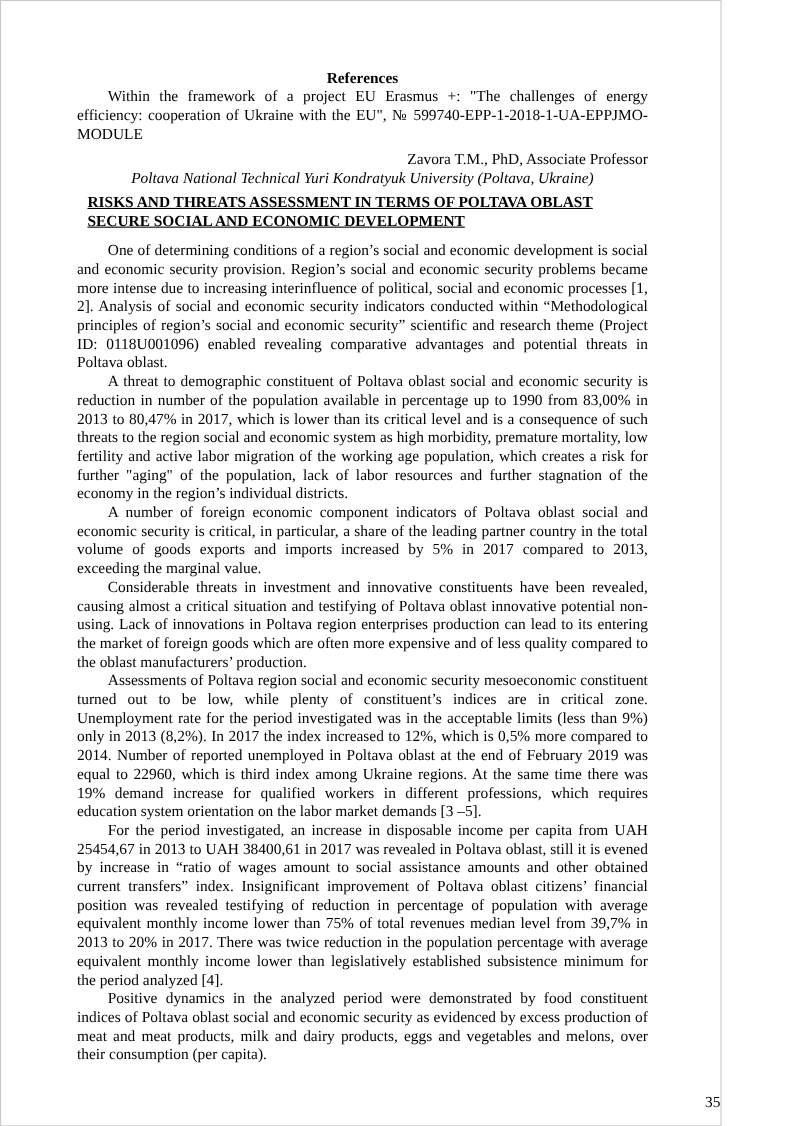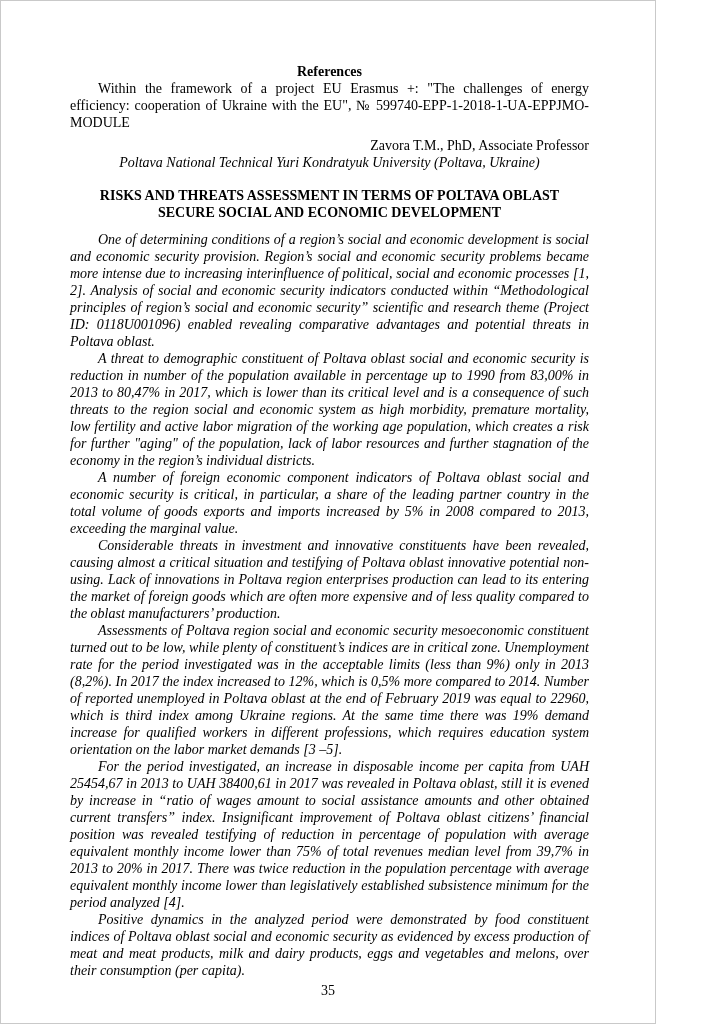--- a/index.html
+++ b/index.html
@@ -37,44 +37,43 @@
     margin-top: 6px;
     text-align: right;
   }
 
   .affiliation {
     text-align: center;
     font-style: italic;
   }
 
   .title {
-    margin: 16px auto 0 auto;
+    margin: 5px auto 0 auto;
     max-width: 500px;
-    text-align: center;
     font-weight: bold;
     font-size: 14px;
     line-height: 17px;
+    text-decoration: underline;
   }
 
   .body-text {
     margin-top: 10px;
   }
 
   .body-text p {
     text-align: justify;
     text-indent: 28px;
-    font-style: italic;
   }
 
   .page-number {
     position: absolute;
-    bottom: 24px;
+    bottom: 12px;
     left: 0;
     width: 100%;
-    text-align: center;
+    text-align: right;
   }
 </style>
 </head>
 <body>
 
 <div class="page">
 
   <div class="refs-section">
     <div class="refs-heading">References</div>
     <p class="ref">Within the framework of a project EU Erasmus +: "The challenges of energy efficiency: cooperation of Ukraine with the EU", № 599740-EPP-1-2018-1-UA-EPPJMO-MODULE</p>
@@ -82,21 +81,21 @@
 
 
   <div class="author">Zavora T.M., PhD, Associate Professor</div>
   <div class="affiliation">Poltava National Technical Yuri Kondratyuk University (Poltava, Ukraine)</div>
 
   <h1 class="title">RISKS AND THREATS ASSESSMENT IN TERMS OF POLTAVA OBLAST SECURE SOCIAL AND ECONOMIC DEVELOPMENT</h1>
 
   <div class="body-text">
     <p>One of determining conditions of a region’s social and economic development is social and economic security provision. Region’s social and economic security problems became more intense due to increasing interinfluence of political, social and economic processes [1, 2]. Analysis of social and economic security indicators conducted within “Methodological principles of region’s social and economic security” scientific and research theme (Project ID: 0118U001096) enabled revealing comparative advantages and potential threats in Poltava oblast.</p>
     <p>A threat to demographic constituent of Poltava oblast social and economic security is reduction in number of the population available in percentage up to 1990 from 83,00% in 2013 to 80,47% in 2017, which is lower than its critical level and is a consequence of such threats to the region social and economic system as high morbidity, premature mortality, low fertility and active labor migration of the working age population, which creates a risk for further "aging" of the population, lack of labor resources and further stagnation of the economy in the region’s individual districts.</p>
-    <p>A number of foreign economic component indicators of Poltava oblast social and economic security is critical, in particular, a share of the leading partner country in the total volume of goods exports and imports increased by 5% in 2008 compared to 2013, exceeding the marginal value.</p>
+    <p>A number of foreign economic component indicators of Poltava oblast social and economic security is critical, in particular, a share of the leading partner country in the total volume of goods exports and imports increased by 5% in 2017 compared to 2013, exceeding the marginal value.</p>
     <p>Considerable threats in investment and innovative constituents have been revealed, causing almost a critical situation and testifying of Poltava oblast innovative potential non-using. Lack of innovations in Poltava region enterprises production can lead to its entering the market of foreign goods which are often more expensive and of less quality compared to the oblast manufacturers’ production.</p>
     <p>Assessments of Poltava region social and economic security mesoeconomic constituent turned out to be low, while plenty of constituent’s indices are in critical zone. Unemployment rate for the period investigated was in the acceptable limits (less than 9%) only in 2013 (8,2%). In 2017 the index increased to 12%, which is 0,5% more compared to 2014. Number of reported unemployed in Poltava oblast at the end of February 2019 was equal to 22960, which is third index among Ukraine regions. At the same time there was 19% demand increase for qualified workers in different professions, which requires education system orientation on the labor market demands [3 –5].</p>
     <p>For the period investigated, an increase in disposable income per capita from UAH 25454,67 in 2013 to UAH 38400,61 in 2017 was revealed in Poltava oblast, still it is evened by increase in “ratio of wages amount to social assistance amounts and other obtained current transfers” index. Insignificant improvement of Poltava oblast citizens’ financial position was revealed testifying of reduction in percentage of population with average equivalent monthly income lower than 75% of total revenues median level from 39,7% in 2013 to 20% in 2017. There was twice reduction in the population percentage with average equivalent monthly income lower than legislatively established subsistence minimum for the period analyzed [4].</p>
     <p>Positive dynamics in the analyzed period were demonstrated by food constituent indices of Poltava oblast social and economic security as evidenced by excess production of meat and meat products, milk and dairy products, eggs and vegetables and melons, over their consumption (per capita).</p>
   </div>
 
   <div class="page-number">35</div>
 
 </div>
 

